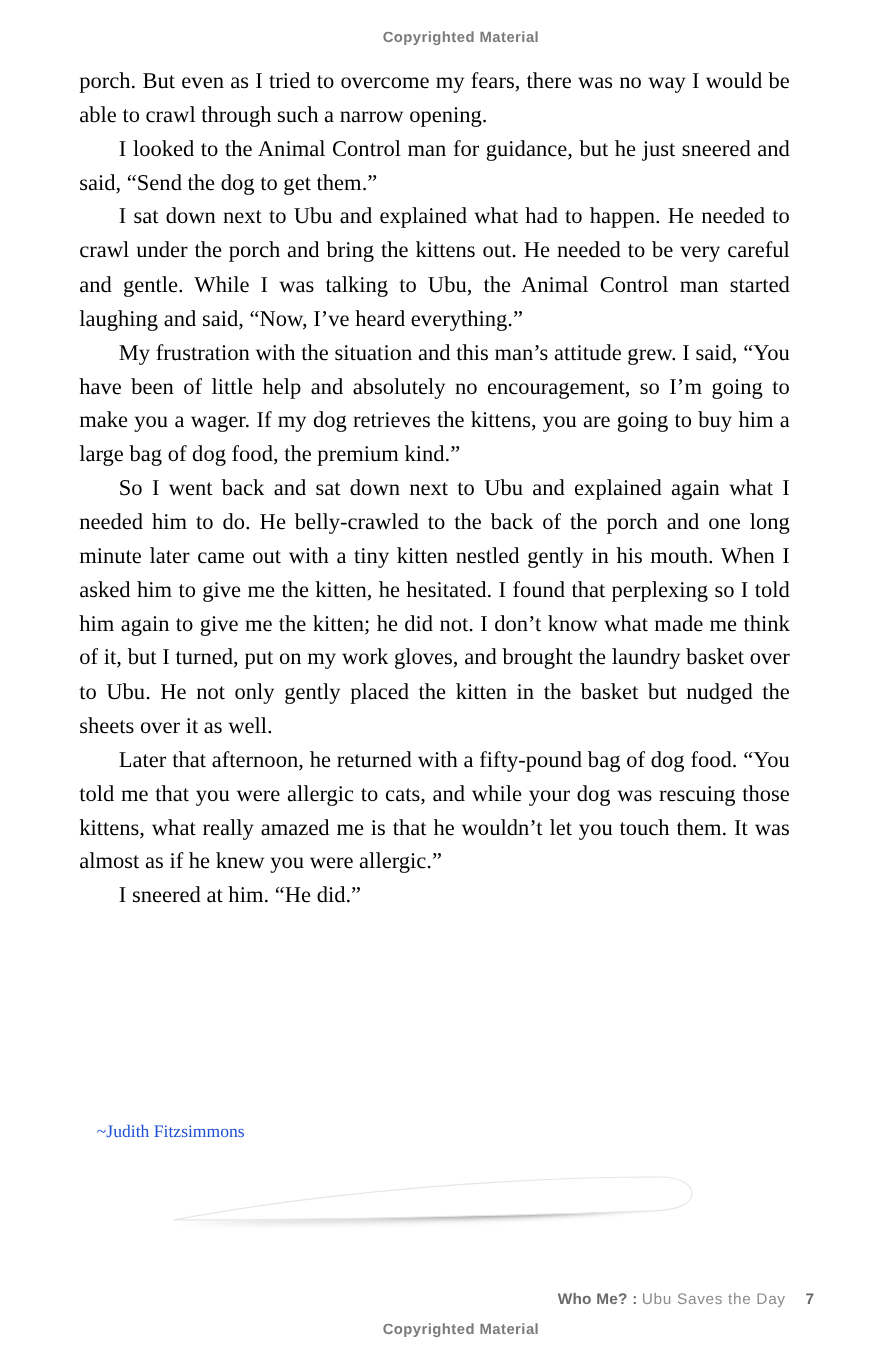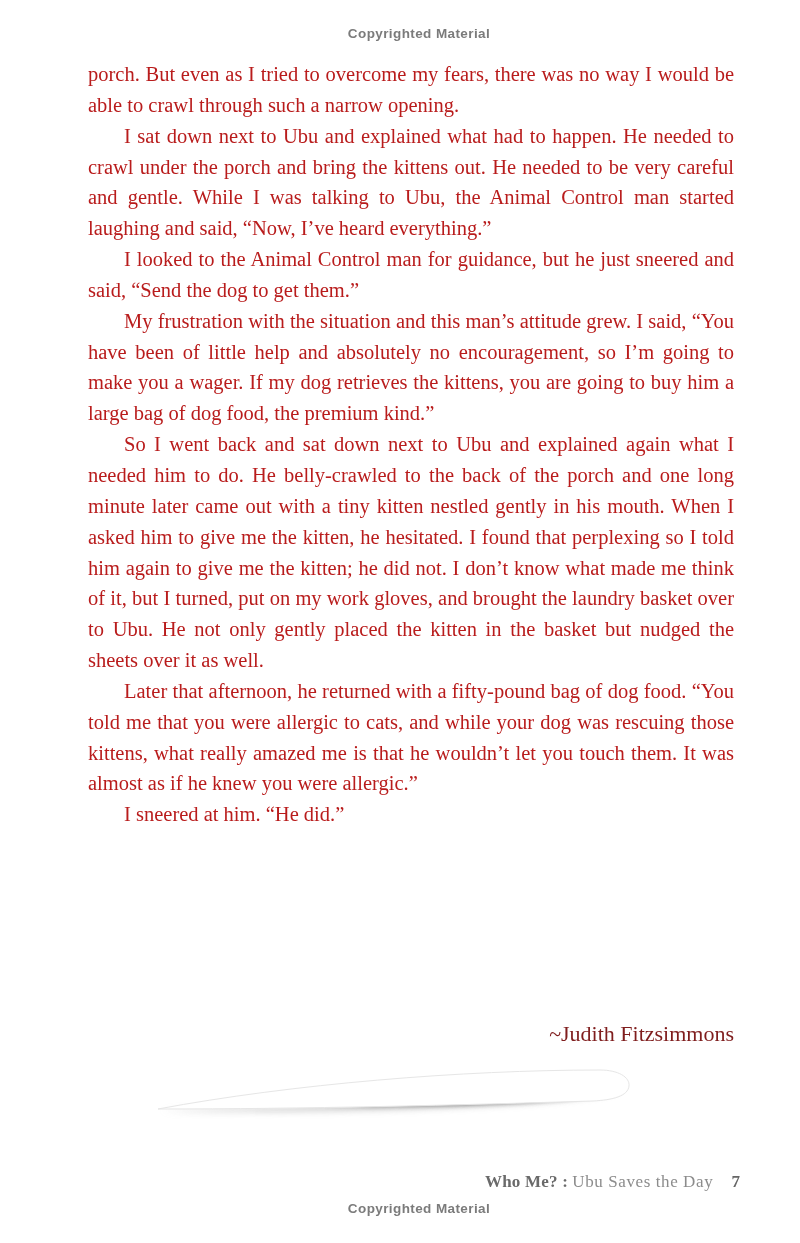--- a/index.html
+++ b/index.html
@@ -26,63 +26,63 @@
     letter-spacing: 0.4px;
     color: #7b7b7b;
     padding-left: 19px;
   }
   .copyright-top { top: 26px; }
   .copyright-bottom { top: 1201px; }
 
   .body-text {
     position: absolute;
     top: 59px;
-    left: 88px;
+    left: 72px;
     width: 646px;
     font-family: "Liberation Serif", serif;
     font-size: 20.5px;
     line-height: 30.85px;
-    color: #b91c1c;
+    color: #000000;
     text-align: justify;
   }
   .body-text p {
     margin: 0;
     padding: 0;
   }
   .body-text p.indent {
     text-indent: 36px;
   }
 
   .attribution {
     position: absolute;
     top: 1021px;
     left: 88px;
     width: 646px;
-    text-align: right;
+    text-align: left;
     font-family: "Liberation Serif", serif;
-    font-size: 22px;
-    color: #7f1d1d;
+    font-size: 16px;
+    color: #1d4ed8;
   }
 
   .swoosh-wrap {
     position: absolute;
     left: 152px;
     top: 1063px;
     width: 490px;
     height: 58px;
   }
 
   .footer-line {
     position: absolute;
     top: 1172px;
     left: 88px;
     width: 652px;
     text-align: right;
-    font-family: Liberation Serif, serif;
-    font-size: 17px;
+    font-family: Liberation Sans, sans-serif;
+    font-size: 14px;
     color: #8c8c8c;
     white-space: nowrap;
   }
   .footer-book-title {
     font-weight: bold;
     color: #6a6a6a;
     letter-spacing: 0.2px;
   }
   .footer-chapter-title {
     font-weight: normal;
@@ -97,22 +97,22 @@
 </style>
 </head>
 <body>
 
 <div class="page">
 
   <div class="copyright-top">Copyrighted Material</div>
 
   <div class="body-text">
     <p>porch. But even as I tried to overcome my fears, there was no way I would be able to crawl through such a narrow opening.</p>
+    <p class="indent">I looked to the Animal Control man for guidance, but he just sneered and said, “Send the dog to get them.”</p>
     <p class="indent">I sat down next to Ubu and explained what had to happen. He needed to crawl under the porch and bring the kittens out. He needed to be very careful and gentle. While I was talking to Ubu, the Animal Control man started laughing and said, “Now, I’ve heard everything.”</p>
-    <p class="indent">I looked to the Animal Control man for guidance, but he just sneered and said, “Send the dog to get them.”</p>
     <p class="indent">My frustration with the situation and this man’s attitude grew. I said, “You have been of little help and absolutely no encouragement, so I’m going to make you a wager. If my dog retrieves the kittens, you are going to buy him a large bag of dog food, the premium kind.”</p>
     <p class="indent">So I went back and sat down next to Ubu and explained again what I needed him to do. He belly-crawled to the back of the porch and one long minute later came out with a tiny kitten nestled gently in his mouth. When I asked him to give me the kitten, he hesitated. I found that perplexing so I told him again to give me the kitten; he did not. I don’t know what made me think of it, but I turned, put on my work gloves, and brought the laundry basket over to Ubu. He not only gently placed the kitten in the basket but nudged the sheets over it as well.</p>
     <p class="indent">Later that afternoon, he returned with a fifty-pound bag of dog food. “You told me that you were allergic to cats, and while your dog was rescuing those kittens, what really amazed me is that he wouldn’t let you touch them. It was almost as if he knew you were allergic.”</p>
     <p class="indent">I sneered at him. “He did.”</p>
   </div>
 
   <div class="attribution">~Judith Fitzsimmons</div>
 
   <div class="swoosh-wrap">
     <svg width="490" height="58" viewBox="0 0 490 58" xmlns="http://www.w3.org/2000/svg">

